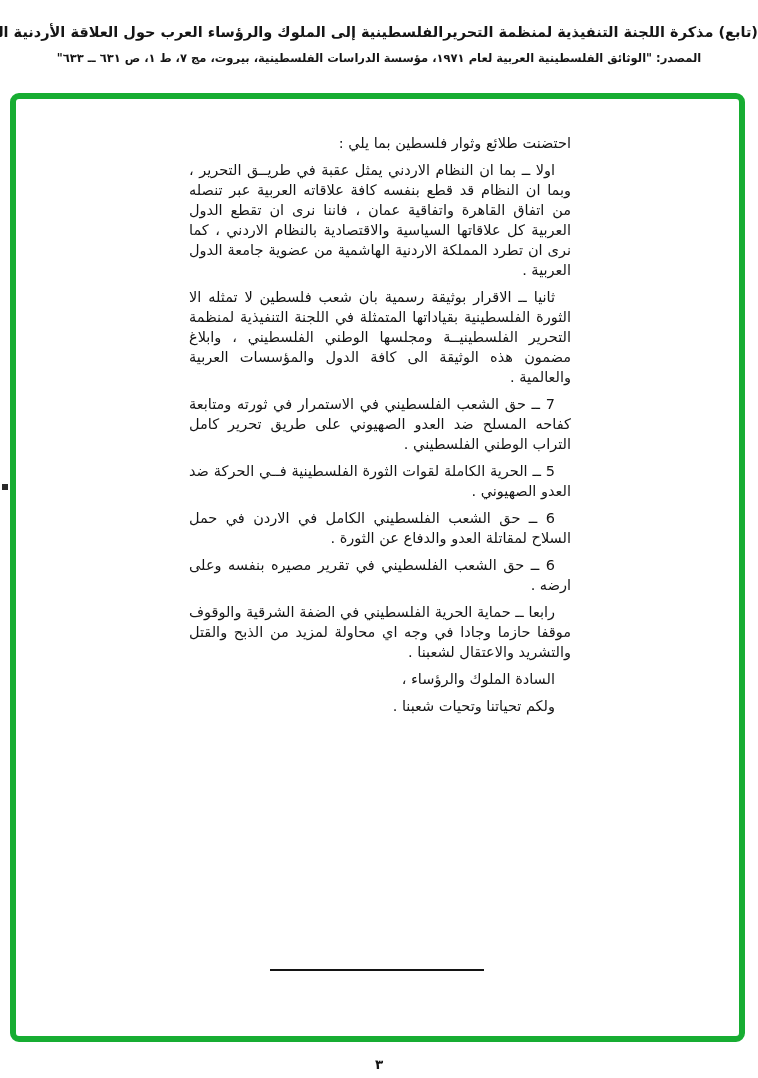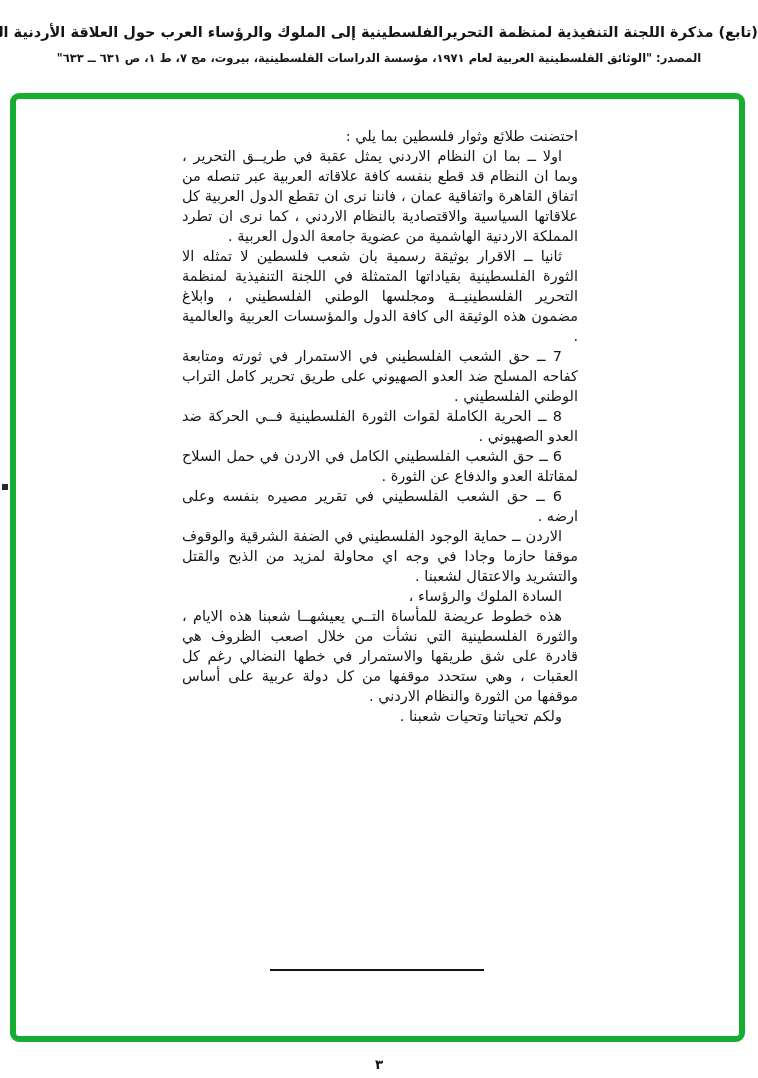--- a/index.html
+++ b/index.html
@@ -56,21 +56,21 @@
     right: 180px; 
     width: 396px;
     direction: rtl;
     text-align: justify;
     text-justify: inter-word;
     font-size: 14.5px;
     line-height: 20px;
     font-weight: normal;
   }
   .doc-body p.para {
-    margin: 0;
+    margin: 7px;
     padding: 0;
   }
   .doc-body p.para.indent {
     text-indent: 16px;
   }
   .separator {
     position: absolute;
     left: 270px;
     top: 969px;
     width: 214px;
@@ -107,26 +107,25 @@
 
   <div class="frame"></div>
 
   <div class="scan-artifact"></div>
 
   <div class="doc-body">
       <p class="para">احتضنت طلائع وثوار فلسطين بما يلي :</p>
       <p class="para indent">اولا ــ بما ان النظام الاردني يمثل عقبة في طريــق التحرير ، وبما ان النظام قد قطع بنفسه كافة علاقاته العربية عبر تنصله من اتفاق القاهرة واتفاقية عمان ، فاننا نرى ان تقطع الدول العربية كل علاقاتها السياسية والاقتصادية بالنظام الاردني ، كما نرى ان تطرد المملكة الاردنية الهاشمية من عضوية جامعة الدول العربية .</p>
       <p class="para indent">ثانيا ــ الاقرار بوثيقة رسمية بان شعب فلسطين لا تمثله الا الثورة الفلسطينية بقياداتها المتمثلة في اللجنة التنفيذية لمنظمة التحرير الفلسطينيــة ومجلسها الوطني الفلسطيني ، وابلاغ مضمون هذه الوثيقة الى كافة الدول والمؤسسات العربية والعالمية .</p>
       <p class="para indent">7 ــ حق الشعب الفلسطيني في الاستمرار في ثورته ومتابعة كفاحه المسلح ضد العدو الصهيوني على طريق تحرير كامل التراب الوطني الفلسطيني .</p>
-      <p class="para indent">8 ــ الحرية الكاملة لقوات الثورة الفلسطينية فــي الحركة ضد العدو الصهيوني .</p>
+      <p class="para indent">5 ــ الحرية الكاملة لقوات الثورة الفلسطينية فــي الحركة ضد العدو الصهيوني .</p>
       <p class="para indent">6 ــ حق الشعب الفلسطيني الكامل في الاردن في حمل السلاح لمقاتلة العدو والدفاع عن الثورة .</p>
       <p class="para indent">6 ــ حق الشعب الفلسطيني في تقرير مصيره بنفسه وعلى ارضه .</p>
-      <p class="para indent">الاردن ــ حماية الوجود الفلسطيني في الضفة الشرقية والوقوف موقفا حازما وجادا في وجه اي محاولة لمزيد من الذبح والقتل والتشريد والاعتقال لشعبنا .</p>
+      <p class="para indent">رابعا ــ حماية الحرية الفلسطيني في الضفة الشرقية والوقوف موقفا حازما وجادا في وجه اي محاولة لمزيد من الذبح والقتل والتشريد والاعتقال لشعبنا .</p>
       <p class="para indent">السادة الملوك والرؤساء ،</p>
-      <p class="para indent">هذه خطوط عريضة للمأساة التــي يعيشهــا شعبنا هذه الايام ، والثورة الفلسطينية التي نشأت من خلال اصعب الظروف هي قادرة على شق طريقها والاستمرار في خطها النضالي رغم كل العقبات ، وهي ستحدد موقفها من كل دولة عربية على أساس موقفها من الثورة والنظام الاردني .</p>
       <p class="para indent">ولكم تحياتنا وتحيات شعبنا .</p>
     </div>
 
   <div class="separator"></div>
 
   <div class="page-number">٣</div>
 
 </div>
 
 </body></html>

